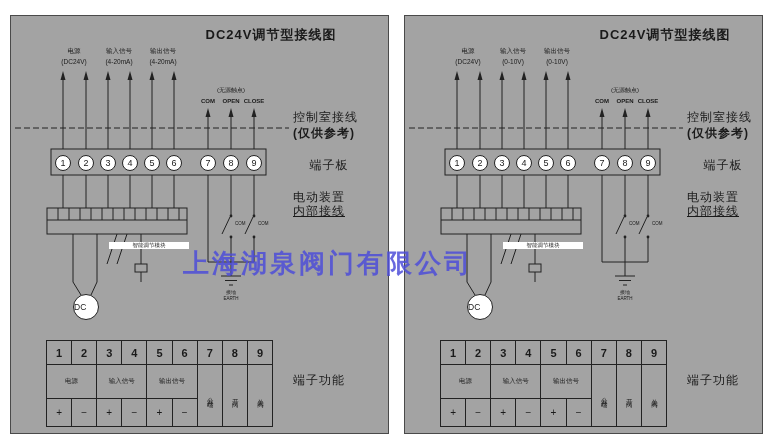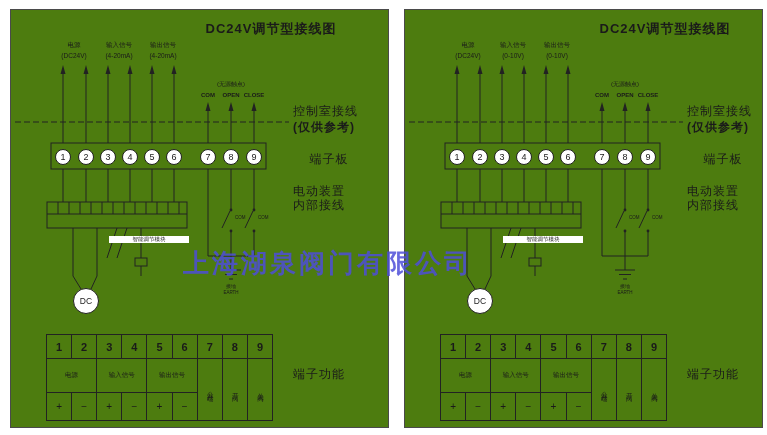--- a/index.html
+++ b/index.html
@@ -1,42 +1,42 @@
 <!DOCTYPE html>
 <html><head>
 <meta charset="utf-8">
 <style>
   html,body{margin:0;padding:0;background:#fff;}
   .canvas{position:relative;width:767px;height:435px;background:#fff;overflow:hidden;
           font-family:"Liberation Sans",sans-serif;color:#1a1a1a;}
-  .panel{position:absolute;top:9px;height:417px;border:1px solid #4a4a4a;background:#4d7c0f;overflow:hidden;}
+  .panel{position:absolute;top:15px;height:417px;border:1px solid #4a4a4a;background:#a3a3a3;overflow:hidden;}
   .panel-left{left:10px;width:377px;}
   .panel-right{left:404px;width:357px;}
   .wiring{position:absolute;left:0;top:0;}
   .title{position:absolute;top:10px;left:140px;width:240px;text-align:center;
          font-size:13px;font-weight:600;letter-spacing:1px;}
   .top-group{position:absolute;top:29px;text-align:center;font-size:6.5px;line-height:11px;white-space:nowrap;}
   .tg1{left:36px;width:54px;}
   .tg2{left:81px;width:54px;}
   .tg3{left:125px;width:54px;}
   .passive{position:absolute;top:70px;left:185px;width:70px;text-align:center;font-size:6px;}
   .contact-label{position:absolute;top:82px;width:30px;text-align:center;font-size:6px;font-weight:600;}
   .cl-com{left:182px;} .cl-open{left:205px;} .cl-close{left:228px;}
   .side-label{position:absolute;left:282px;width:72px;font-size:12px;letter-spacing:1px;white-space:nowrap;}
   .sl-cr1{top:93px;} .sl-cr2{top:109px;font-weight:bold;} .sl-board{top:141px;text-align:center;}
-  .sl-dev1{top:173px;} .sl-dev2{top:187px;} .sl-func{top:356px;}
+  .sl-dev1{top:173px;} .sl-dev2{top:187px;text-decoration:underline;} .sl-func{top:356px;}
   .terminal-circle{position:absolute;top:139px;width:16px;height:16px;border:1px solid #222;border-radius:50%;
        font-size:9px;line-height:14px;text-align:center;background:#fff;box-sizing:border-box;}
   .t1{left:44px}.t2{left:67px}.t3{left:89px}.t4{left:111px}.t5{left:133px}.t6{left:155px}
   .t7{left:189px}.t8{left:212px}.t9{left:235px}
   .module-label{position:absolute;top:226px;left:98px;width:80px;text-align:center;font-size:5.5px;background:#fff;}
   .tiny-com{position:absolute;font-size:4.5px;width:16px;}
   .tc1{left:224px;top:205px;} .tc2{left:247px;top:205px;}
   .dc-circle{position:absolute;left:62px;top:278px;width:26px;height:26px;border:1px solid #222;
-      border-radius:50%;text-align:center;line-height:24px;font-size:8.5px;background:#fff;box-sizing:border-box;}
+      border-radius:50%;text-align:left;line-height:24px;font-size:8.5px;background:#fff;box-sizing:border-box;}
   .earth-cn{position:absolute;left:200px;top:273px;width:40px;text-align:center;font-size:5px;}
   .earth-en{position:absolute;left:200px;top:280px;width:40px;text-align:center;font-size:4.5px;}
   .func-table{position:absolute;left:35px;top:324px;width:227px;border-collapse:collapse;table-layout:fixed;}
   .func-table td{border:1px solid #222;text-align:center;padding:0;overflow:hidden;}
   .num-row td{height:23px;font-size:11px;font-weight:bold;}
   .label-row td{height:33px;font-size:6.5px;}
   .sign-row td{height:27px;font-size:10px;}
   .vcell{font-size:7px;vertical-align:middle;}
   .vtext{writing-mode:vertical-rl;text-orientation:upright;letter-spacing:2px;display:inline-block;}
   .watermark{position:absolute;left:183px;top:246px;font-size:26px;font-weight:bold;letter-spacing:3px;

